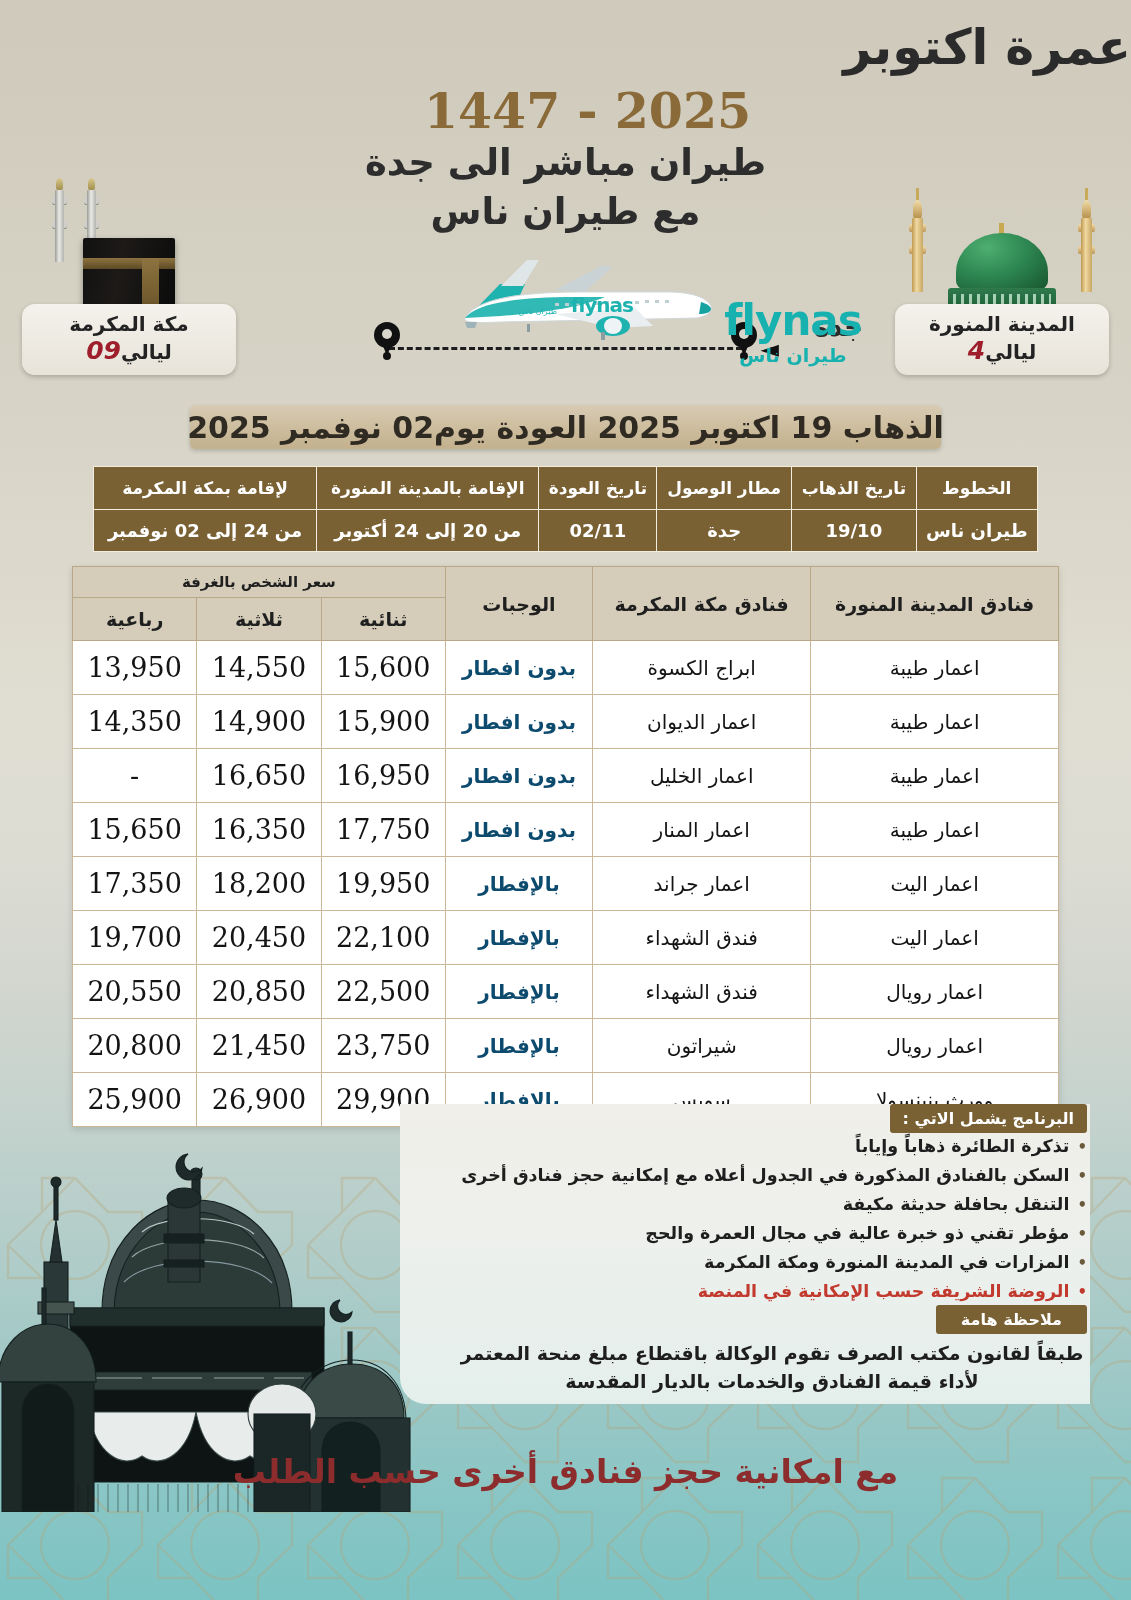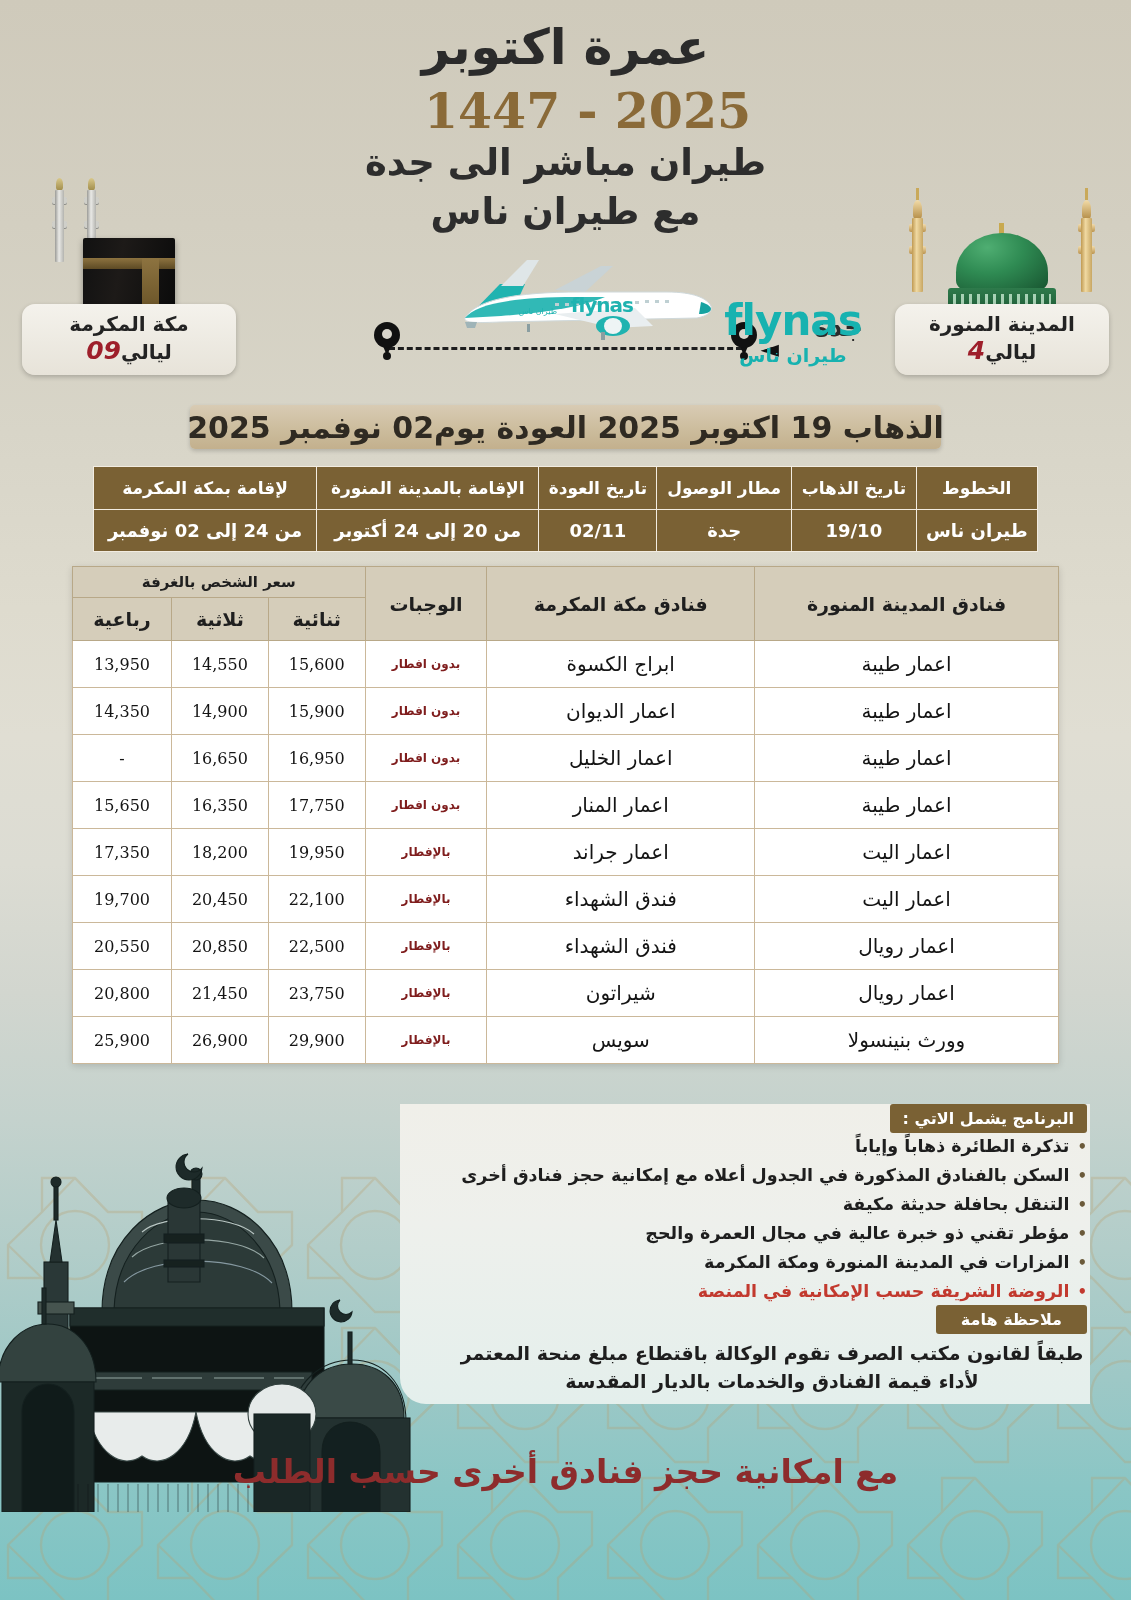--- a/index.html
+++ b/index.html
@@ -14,21 +14,21 @@
       linear-gradient(180deg,#cfcabb 0%,#d3cfc1 14%,#d8d5c8 27%,#dedbce 38%,#e0ded3 46%,#dcdcd3 54%,#d2d6cf 62%,#c4d2cd 70%,#b2cdc9 78%,#9ec8c6 86%,#8ac6c5 93%,#7cc3c3 100%);
   }
   
   .pattern{
     position:absolute;left:0;right:0;bottom:0;height:430px;
     opacity:.30;pointer-events:none;
   }
   
   .hdr{position:absolute;top:0;left:0;right:0;height:400px;}
   .title1{
-    position:absolute;top:22px;left:0;right:0;text-align:center;
+    position:absolute;top:22px;left:0;right:0;text-align:right;
     font-size:49px;font-weight:700;color:#2b2b2b;letter-spacing:0px;line-height:1.05;
   }
   .title2{
     position:absolute;top:82px;left:0;right:0;text-align:center;
     font-family:"DejaVu Serif","Liberation Serif",serif;
     font-size:49px;font-weight:700;color:#8a6a38;direction:ltr;padding-left:44px;
   }
   .title3{
     position:absolute;top:140px;left:0;right:0;text-align:center;
     font-size:37px;font-weight:700;color:#2d2d2d;line-height:1.22;
@@ -126,22 +126,22 @@
   .ftable td{font-size:18px;padding:10px 4px;}
   
   .ptable{position:absolute;top:566px;left:72px;width:987px;border-collapse:collapse;
     box-shadow:0 2px 7px rgba(0,0,0,.14);}
   .ptable th{background:#d5cdba;color:#1f1f1f;border:1px solid #b8a888;
     font-size:19px;font-weight:700;padding:10px 5px;text-align:center;}
   .ptable th.sub{font-size:15px;font-weight:600;padding:6px 5px;}
   .ptable th.small{font-size:19px;padding:8px 5px;}
   .ptable td{background:#fff;border:1px solid #cbb89a;text-align:center;
     font-size:20px;color:#141414;padding:11px 5px;}
-  .ptable td.num{font-family:"DejaVu Serif","Liberation Serif",serif;font-size:16px;}
-  .ptable td.meal{color:#7f1d1d;font-size:12px;font-weight:700;}
+  .ptable td.num{font-family:"DejaVu Serif","Liberation Serif",serif;font-size:27px;}
+  .ptable td.meal{color:#0c4a6e;font-size:20px;font-weight:700;}
   
   .panel{
     position:absolute;top:1104px;left:400px;width:690px;height:300px;
     background:linear-gradient(180deg,#f0efe9 0%,#eef0ec 40%,#e4efec 100%);
     border-radius:0 0 0 26px;
   }
   .tagA{position:absolute;top:1104px;right:44px;background:#7a6134;color:#fff;
     font-size:16px;font-weight:700;padding:5px 13px;border-radius:3px;}
   .bullets{position:absolute;top:1132px;right:44px;width:630px;text-align:right;
     list-style:none;margin:0;padding:0;}

